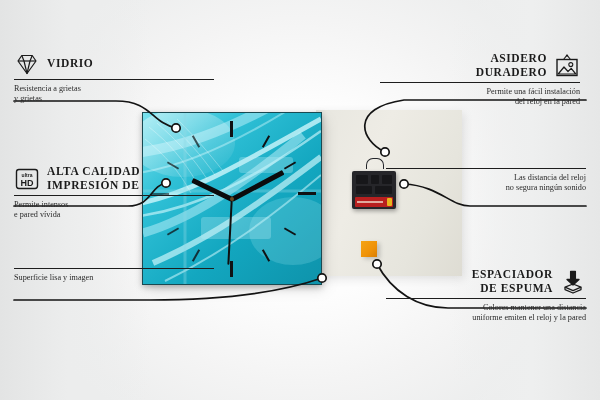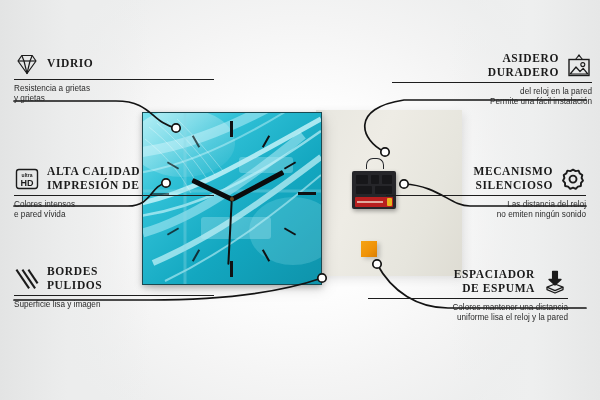--- a/index.html
+++ b/index.html
@@ -28,21 +28,21 @@
   .feat.right .head{justify-content:flex-end;}
   .ttl{
     font-family:"Liberation Serif", serif;
     font-weight:bold;letter-spacing:.6px;color:#1b1b1b;
     font-size:11.5px;line-height:13.5px;text-transform:uppercase;
   }
   .feat.left .ttl{text-align:left;}
   .feat.right .ttl{text-align:right;}
   .rule{height:1px;background:#1d1d1d;margin:3px 0 4px 0;}
   .desc{
-    font-family:Liberation Sans, sans-serif;
+    font-family:Liberation Serif, serif;
     font-size:8.2px;line-height:10.2px;color:#2a2a2a;
   }
   .feat.left .desc{text-align:left;}
   .feat.right .desc{text-align:right;}
   .ico{width:26px;height:24px;flex:0 0 26px;display:block;}
 
   
   #wall{
     position:absolute;left:316px;top:110px;width:146px;height:166px;
     background:linear-gradient(115deg,#e8e7e0 0%,#eeece5 35%,#e6e5dd 72%,#dedcd3 100%);
@@ -234,103 +234,76 @@
         <text x="13" y="10.4" font-family="Liberation Sans, sans-serif" font-size="5" font-weight="bold" text-anchor="middle" fill="#1b1b1b">ultra</text>
         <text x="13" y="18.6" font-family="Liberation Sans, sans-serif" font-size="9" font-weight="bold" text-anchor="middle" fill="#1b1b1b">HD</text>
       </svg>
       <div class="ttl">
         <div>ALTA CALIDAD</div>
         <div>IMPRESIÓN DE</div>
       </div>
     </div>
     <div class="rule"></div>
     <div class="desc">
-      <div>Colores intensos</div>
+      <div>Permite intensos</div>
       <div>e pared vívida</div>
     </div>
   </div>
 
   <div class="feat left" style="left:14px;top:265px;">
-    <div class="head">
-      <svg class="ico" viewBox="0 0 26 24">
-        <g stroke="#1b1b1b" stroke-width="2.1" stroke-linecap="square">
-          <line x1="3" y1="3.5" x2="14.5" y2="20.5"></line>
-          <line x1="9" y1="3.5" x2="20.5" y2="20.5"></line>
-          <line x1="15" y1="3.5" x2="23" y2="15.5"></line>
-        </g>
-      </svg>
-      <div class="ttl">
-        <div>BORDES</div>
-        <div>PULIDOS</div>
-      </div>
-    </div>
     <div class="rule"></div>
     <div class="desc">
       <div>Superficie lisa y imagen</div>
       <div></div>
     </div>
   </div>
 
-  <div class="feat right" style="left:392px;top:52px;">
+  <div class="feat right" style="left:380px;top:52px;">
     <div class="head">
       <div class="ttl">
         <div>ASIDERO</div>
         <div>DURADERO</div>
       </div>
       <svg class="ico" viewBox="0 0 26 24">
         <path d="M13,1.2 L9.5,5.5 M13,1.2 L16.5,5.5" fill="none" stroke="#1b1b1b" stroke-width="1.1"></path>
         <circle cx="13" cy="1.6" r="1.1" fill="#1b1b1b"></circle>
         <rect x="3" y="5.5" width="20" height="16" fill="none" stroke="#1b1b1b" stroke-width="1.4"></rect>
         <circle cx="16.8" cy="10.6" r="2" fill="none" stroke="#1b1b1b" stroke-width="1.1"></circle>
         <path d="M4.2,20 L10,13 L14,17.5 L17.2,14.4 L21.8,20 Z" fill="none" stroke="#1b1b1b" stroke-width="1.2" stroke-linejoin="round"></path>
       </svg>
     </div>
     <div class="rule"></div>
     <div class="desc">
+      <div>Permite una fácil instalación</div>
       <div>del reloj en la pared</div>
-      <div>Permite una fácil instalación</div>
     </div>
   </div>
 
   <div class="feat right" style="left:386px;top:165px;">
-    <div class="head">
-      <div class="ttl">
-        <div>MECANISMO</div>
-        <div>SILENCIOSO</div>
-      </div>
-      <svg class="ico" viewBox="0 0 26 24">
-        <g fill="none" stroke="#1b1b1b" stroke-width="1.9" stroke-linejoin="round">
-          <path d="M13,2.6 L15.6,4.1 L18.6,3.6 L19.7,6.4 L22.3,8 L21.6,11 L23,13.6 L21,15.9 L20.9,19 L17.9,19.6
-                   L15.8,21.8 L13,20.6 L10.2,21.8 L8.1,19.6 L5.1,19 L5,15.9 L3,13.6 L4.4,11 L3.7,8 L6.3,6.4
-                   L7.4,3.6 L10.4,4.1 Z"></path>
-          <circle cx="13" cy="12.1" r="3.5"></circle>
-        </g>
-      </svg>
-    </div>
     <div class="rule"></div>
     <div class="desc">
       <div>Las distancia del reloj</div>
-      <div>no emiten ningún sonido</div>
-    </div>
-  </div>
-
-  <div class="feat right" style="left:368px;top:268px;">
+      <div>no segura ningún sonido</div>
+    </div>
+  </div>
+
+  <div class="feat right" style="left:386px;top:268px;">
     <div class="head">
       <div class="ttl">
         <div>ESPACIADOR</div>
         <div>DE ESPUMA</div>
       </div>
       <svg class="ico" viewBox="0 0 26 24">
         <g fill="none" stroke="#1b1b1b" stroke-width="1.3" stroke-linejoin="round">
           <path d="M10.6,1.5 L15.4,1.5 L15.4,9.5 L19,9.5 L13,15 L7,9.5 L10.6,9.5 Z" fill="#1b1b1b"></path>
           <path d="M5,17.2 L13,14 L21,17.2 L13,20.6 Z"></path>
           <path d="M5,17.2 L5,19.6 L13,23 L21,19.6 L21,17.2"></path>
         </g>
       </svg>
     </div>
     <div class="rule"></div>
     <div class="desc">
       <div>Colores mantener una distancia</div>
-      <div>uniforme lisa el reloj y la pared</div>
+      <div>uniforme emiten el reloj y la pared</div>
     </div>
   </div>
 
 </div>
 
 </body></html>

